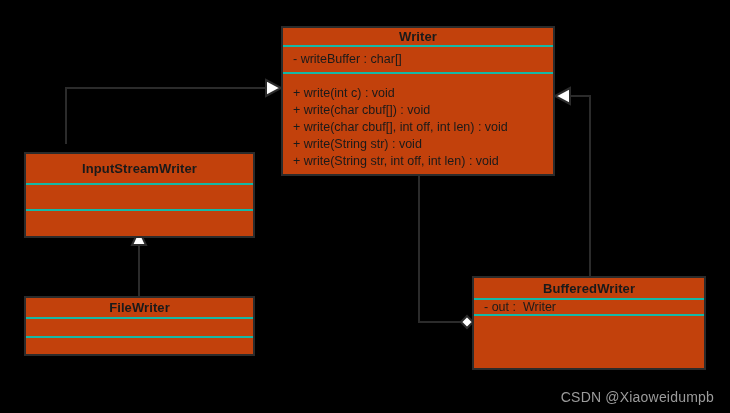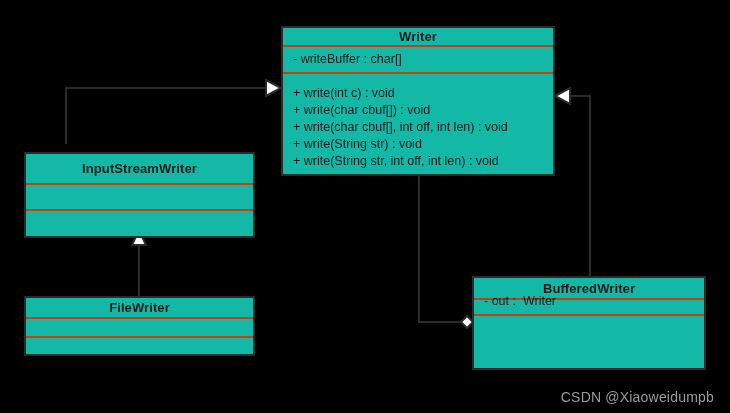--- a/index.html
+++ b/index.html
@@ -10,44 +10,44 @@
   #canvas {
     position: relative;
     width: 730px;
     height: 413px;
     background: #000000;
     overflow: hidden;
     font-family: "Liberation Sans", sans-serif;
   }
   .uml-class {
     position: absolute;
-    background: #14b8a6;
+    background: #c2410c;
     border: 2px solid #2b2b2b;
     box-sizing: border-box;
     display: flex;
     flex-direction: column;
   }
   .uml-title {
     text-align: center;
     font-weight: bold;
     font-size: 13px;
     color: #1a1a1a;
     letter-spacing: 0.1px;
     display: flex;
     align-items: center;
     justify-content: center;
     box-sizing: border-box;
   }
   .uml-compartment {
-    border-top: 2px solid #c2410c;
+    border-top: 2px solid #14b8a6;
     box-sizing: border-box;
     padding: 4px 8px 4px 10px;
     display: flex;
     flex-direction: column;
-    justify-content: flex-end;
+    justify-content: center;
   }
   .uml-compartment.empty {
     padding: 0;
   }
   .uml-member {
     font-size: 12.5px;
     color: #1a1a1a;
     line-height: 17px;
     white-space: pre;
   }

